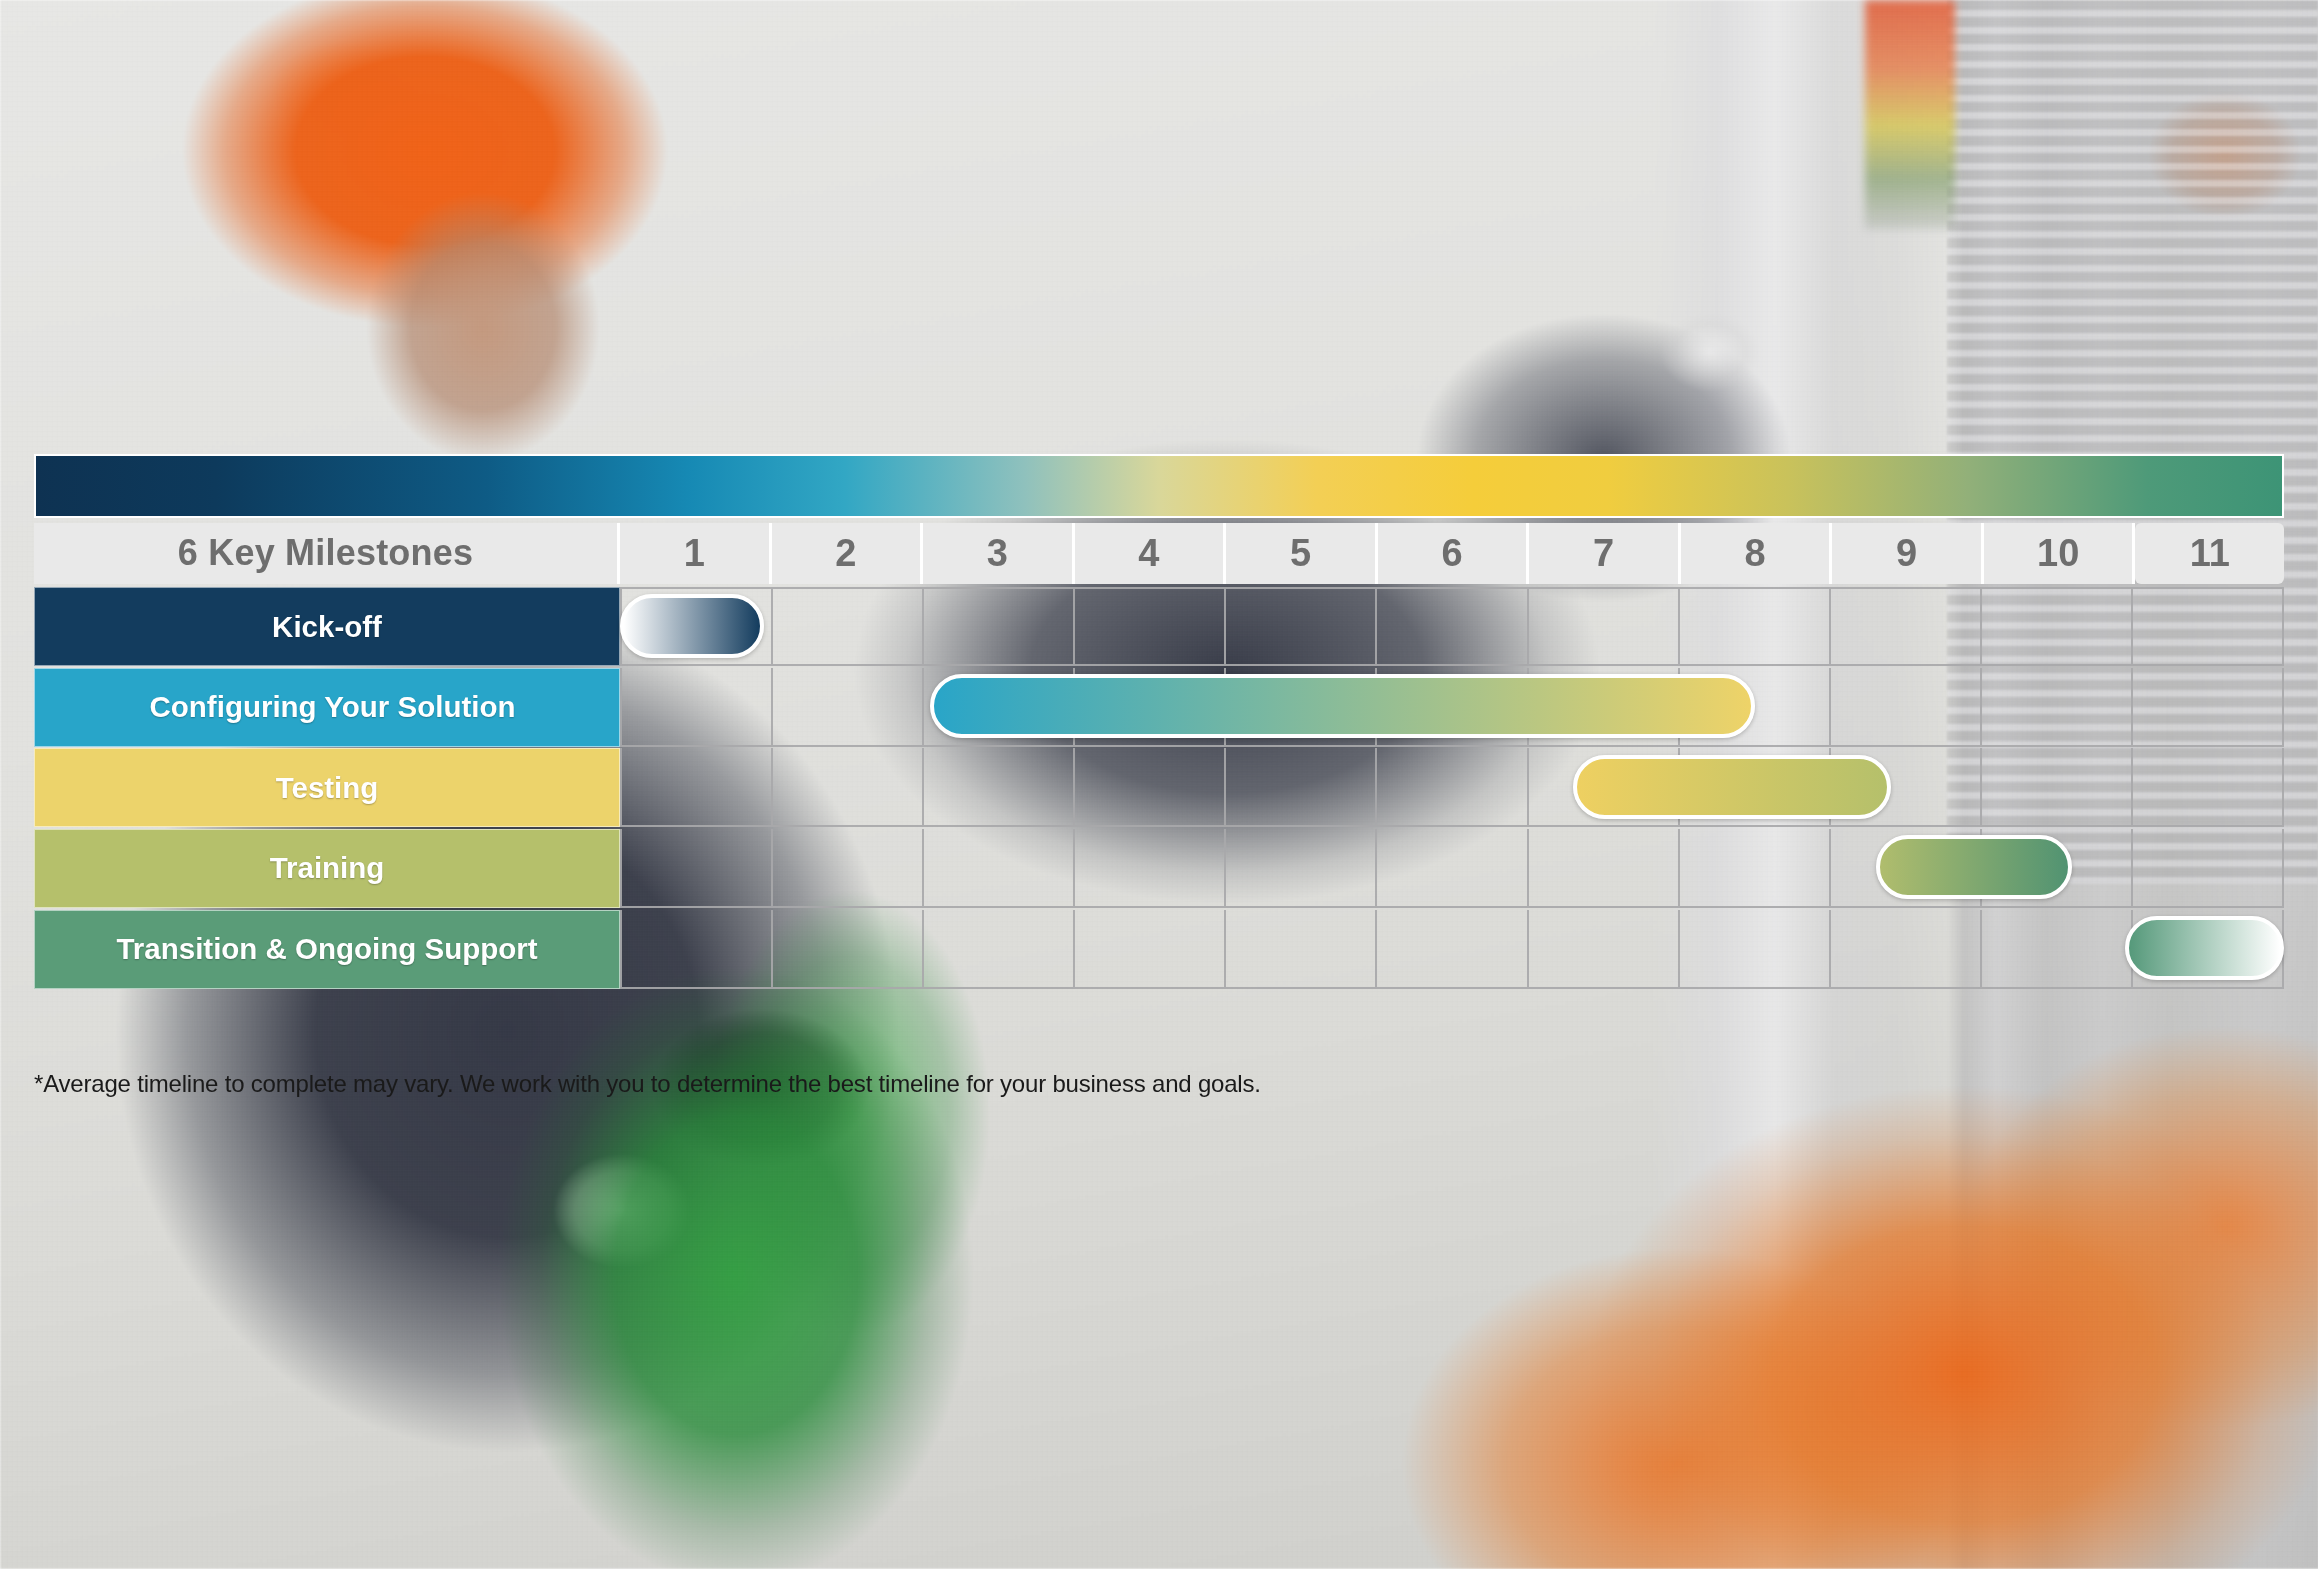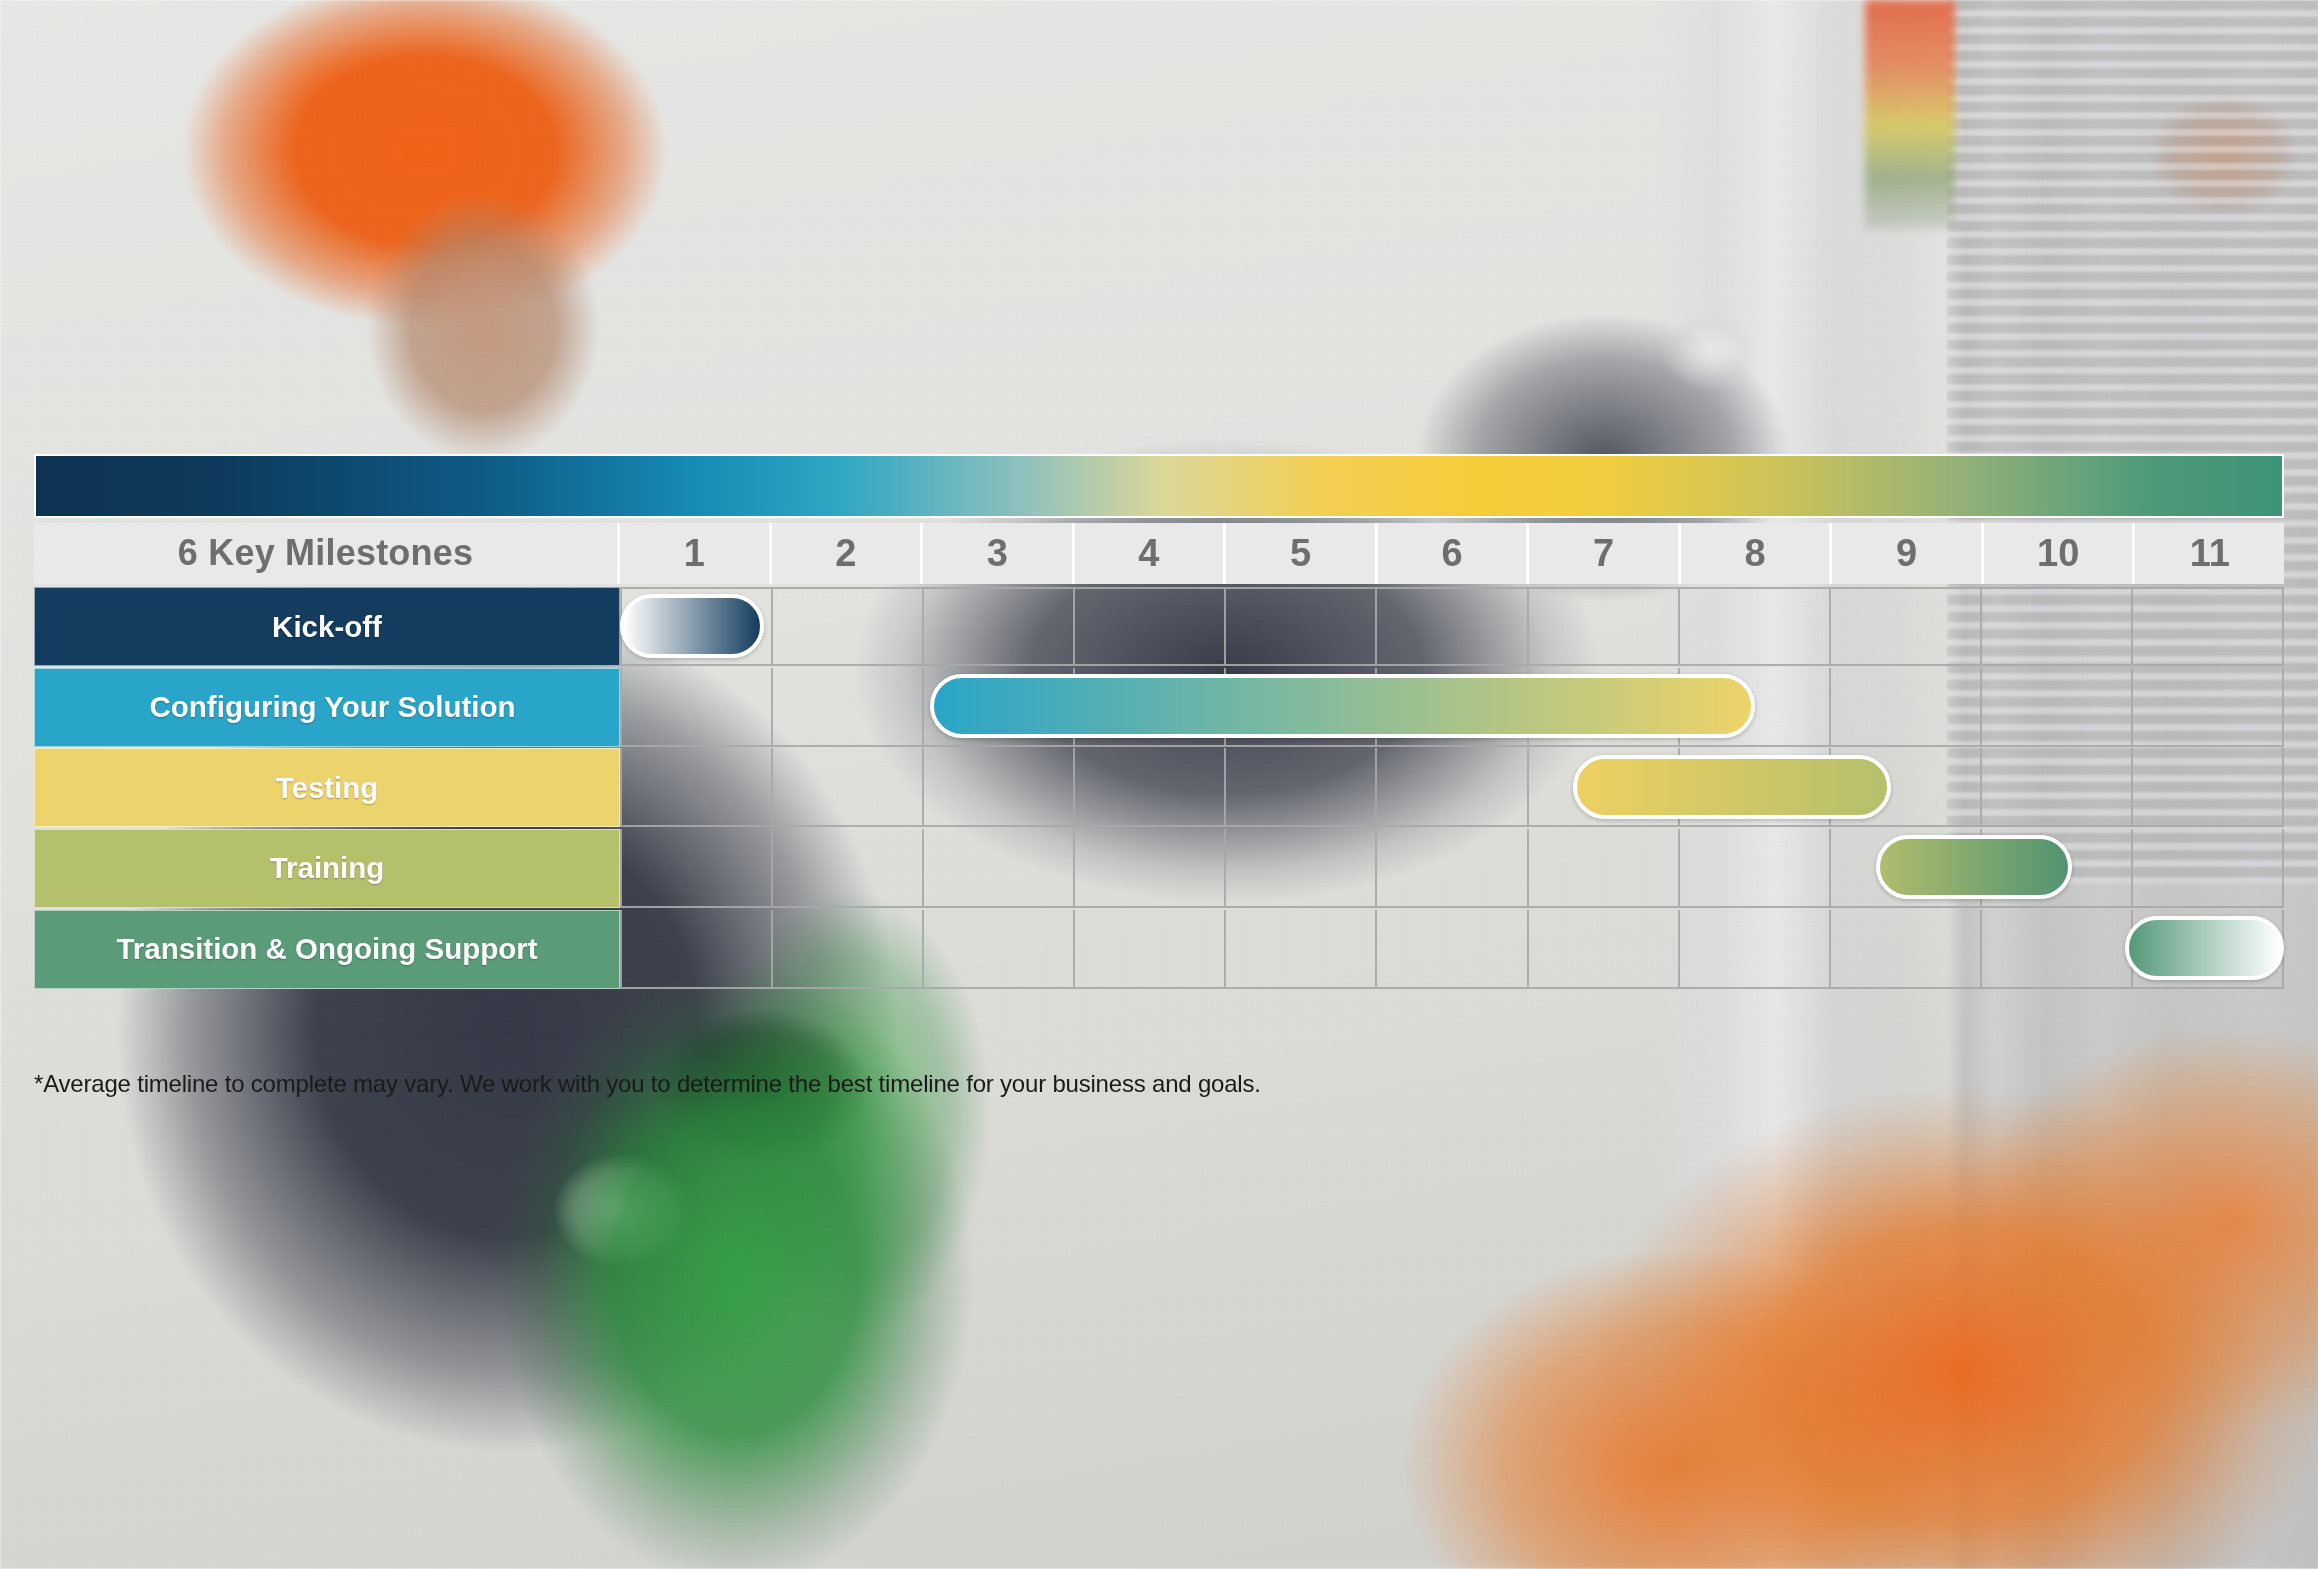--- a/index.html
+++ b/index.html
@@ -133,21 +133,21 @@
     background: #e9e9e9;
     display: flex;
     align-items: center;
     justify-content: center;
     color: #6e6e6e;
     font-size: 38px;
     font-weight: bold;
     border-right: 3.3px solid #ffffff;
     box-sizing: border-box;
   }
-  .head-cell:last-child { border-right: none; }
+  .head-cell:last-child { border-right: none; border-radius: 6px; }
 
   .grid-wrap {
     position: relative;
     margin-top: 3.3px;
   }
   .row {
     display: flex;
     height: 79px;
     margin-bottom: 1.6px;
     position: relative;

